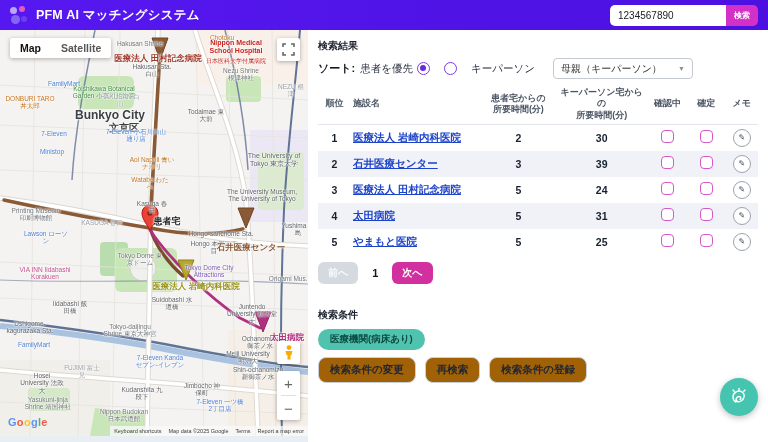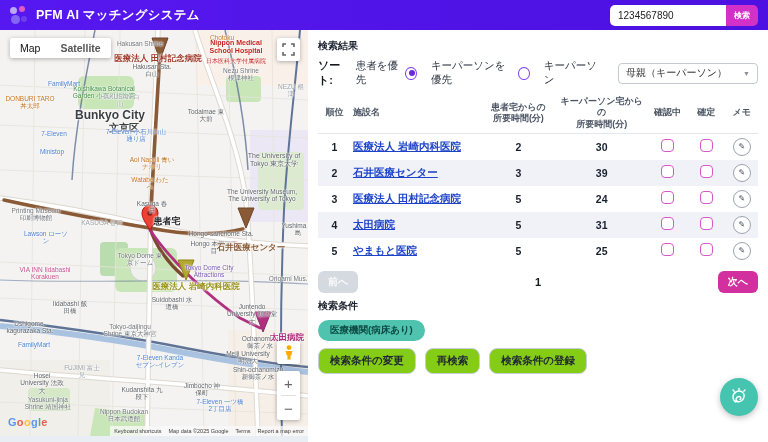--- a/index.html
+++ b/index.html
@@ -32,21 +32,21 @@
   
   .map-svg { position:absolute; left:0; top:0; }
   .mlabels { position:absolute; left:0; top:0; width:308px; height:406px; pointer-events:none; }
   .mlabel { position:absolute; transform:translate(-50%,-50%); text-align:center;
             line-height:1.15; white-space:normal; font-size:6.5px; color:#5f6368;
             text-shadow:0 0 2px #fff,0 0 2px #fff,0 0 2px #fff; }
   .mlabel.mb { font-weight:bold; }
   .map-type { position:absolute; left:10px; top:8px; display:flex; background:#fff;
               border-radius:2px; box-shadow:0 1px 4px rgba(0,0,0,.3); font-size:10.5px; }
   .map-type .mt { padding:4px 10px; cursor:pointer; }
-  .map-type .mt.sel { font-weight:normal; color:#111; }
+  .map-type .mt.sel { font-weight:bold; color:#111; }
   .map-type .mt.unsel { color:#565656;font-weight:bold; }
   .fs-btn { position:absolute; right:8px; top:8px; width:23px; height:23px; background:#fff;
             border-radius:2px; box-shadow:0 1px 4px rgba(0,0,0,.3); display:flex;
             align-items:center; justify-content:center; cursor:pointer; }
   .pegman { position:absolute; right:8px; bottom:72px; width:23px; height:23px; background:#fff;
             border-radius:2px; box-shadow:0 1px 4px rgba(0,0,0,.3); display:flex;
             align-items:center; justify-content:center; cursor:pointer; }
   .zoomctl { position:absolute; right:8px; bottom:16px; width:23px; background:#fff;
              border-radius:2px; box-shadow:0 1px 4px rgba(0,0,0,.3); display:flex;
              flex-direction:column; align-items:center; }
@@ -83,31 +83,31 @@
   table.results tr.stripe { background:#f1f2f7; }
   td.c-rank { font-weight:bold; width:36px; }
   td.c-name { text-align:left !important; width:148px; }
   td.c-name a { color:#1d43c8; font-weight:bold; text-decoration:underline; cursor:pointer; }
   td.c-num { font-weight:bold; }
   .chk { width:13px; height:13px; border:1.5px solid #d659c8; border-radius:4px;
          display:inline-block; background:#fff; cursor:pointer; }
   .memo-btn { width:18px; height:18px; border:1px solid #9ca3af; border-radius:50%;
               display:inline-flex; align-items:center; justify-content:center;
               font-size:8px; color:#4b5563; cursor:pointer; background:#fff; }
-  .pager { display:flex; align-items:center; justify-content:space-between; gap:14px; margin:7px 0 2px; }
+  .pager { display:flex; align-items:center; justify-content:flex-start; gap:14px; margin:7px 0 2px; }
   .pg-prev { background:#d5d9e0; color:#fafbfc; font-size:10px; font-weight:bold;
              border:none; border-radius:6px; padding:4px 10px; }
   .pg-num { font-size:11px; font-weight:bold; color:#15181e; }
   .pg-next { background:#d2309e; color:#fff; font-size:10px; font-weight:bold;
              border:none; border-radius:6px; padding:4px 10px; cursor:pointer; }
 
   .tag { display:inline-block; background:#4fc3ae; color:#0d4a44; font-size:9.5px;
          font-weight:bold; padding:4px 12px; border-radius:13px; margin:2px 0 7px; }
   .cond-btns { display:flex; gap:9px; }
-  .obtn { background:#84cc16; border:1px solid #c9cfd9; border-radius:8px; padding:5px 11px;
+  .obtn { background:#a16207; border:1px solid #c9cfd9; border-radius:8px; padding:5px 11px;
           font-size:10.5px; font-weight:bold; color:#1f2633; cursor:pointer; }
 
   .fab { position:absolute; right:10px; bottom:26px; width:38px; height:38px; border-radius:50%;
          background:#45c4b0; box-shadow:0 2px 6px rgba(0,0,0,.25); display:flex;
          align-items:center; justify-content:center; cursor:pointer; z-index:5; }
 </style>
 </head>
 <body>
 
 <div class="topbar">
@@ -305,21 +305,20 @@
 
     <h2 class="sec">検索結果</h2>
 
     <div class="row">
       <span class="lbl">ソート:</span>
       <span class="opt">
         <span>患者を優先</span>
         <span class="radio on"></span>
       </span>
       <span class="opt">
-        <span>キーパーソンを優先</span>
         <span class="radio"></span>
       </span>
       <span style="margin-right:18px">キーパーソン</span>
       <span class="selbox">
         <span>母親（キーパーソン）</span>
         <span class="chev">▼</span>
       </span>
     </div>
 
 
@@ -386,21 +385,21 @@
           </tr>
         </tbody>
     </table>
 
     <div class="pager">
       <button class="pg-prev">前へ</button>
       <span class="pg-num">1</span>
       <button class="pg-next">次へ</button>
     </div>
 
-    <h2 class="sec" style="margin-top:6px">検索条件</h2>
+    <h2 class="sec" style="margin-top:24px">検索条件</h2>
     <span class="tag">医療機関(病床あり)</span>
     <div class="cond-btns">
       <button class="obtn">検索条件の変更</button>
       <button class="obtn">再検索</button>
       <button class="obtn">検索条件の登録</button>
     </div>
 
     
     
 

